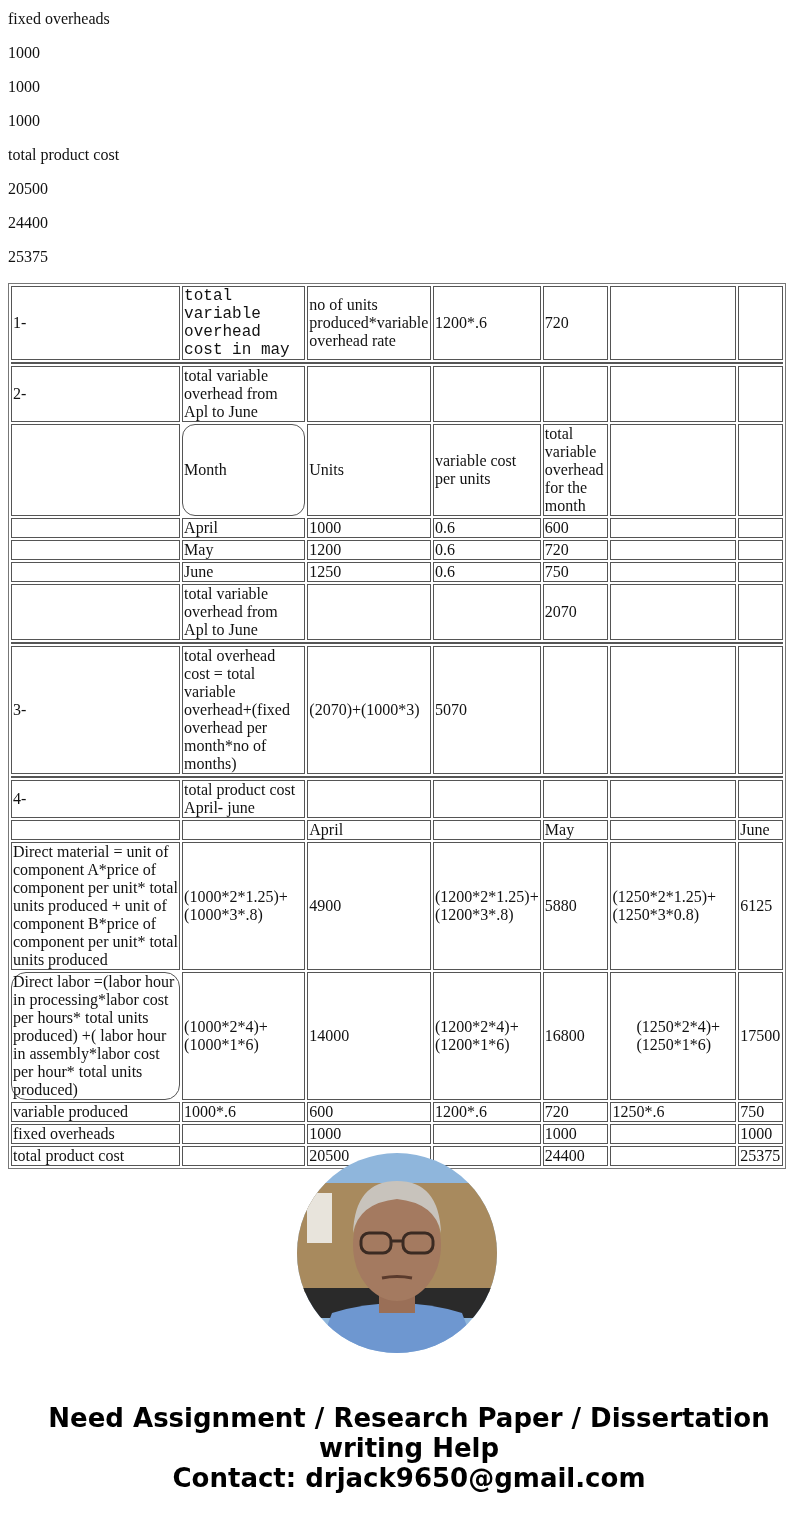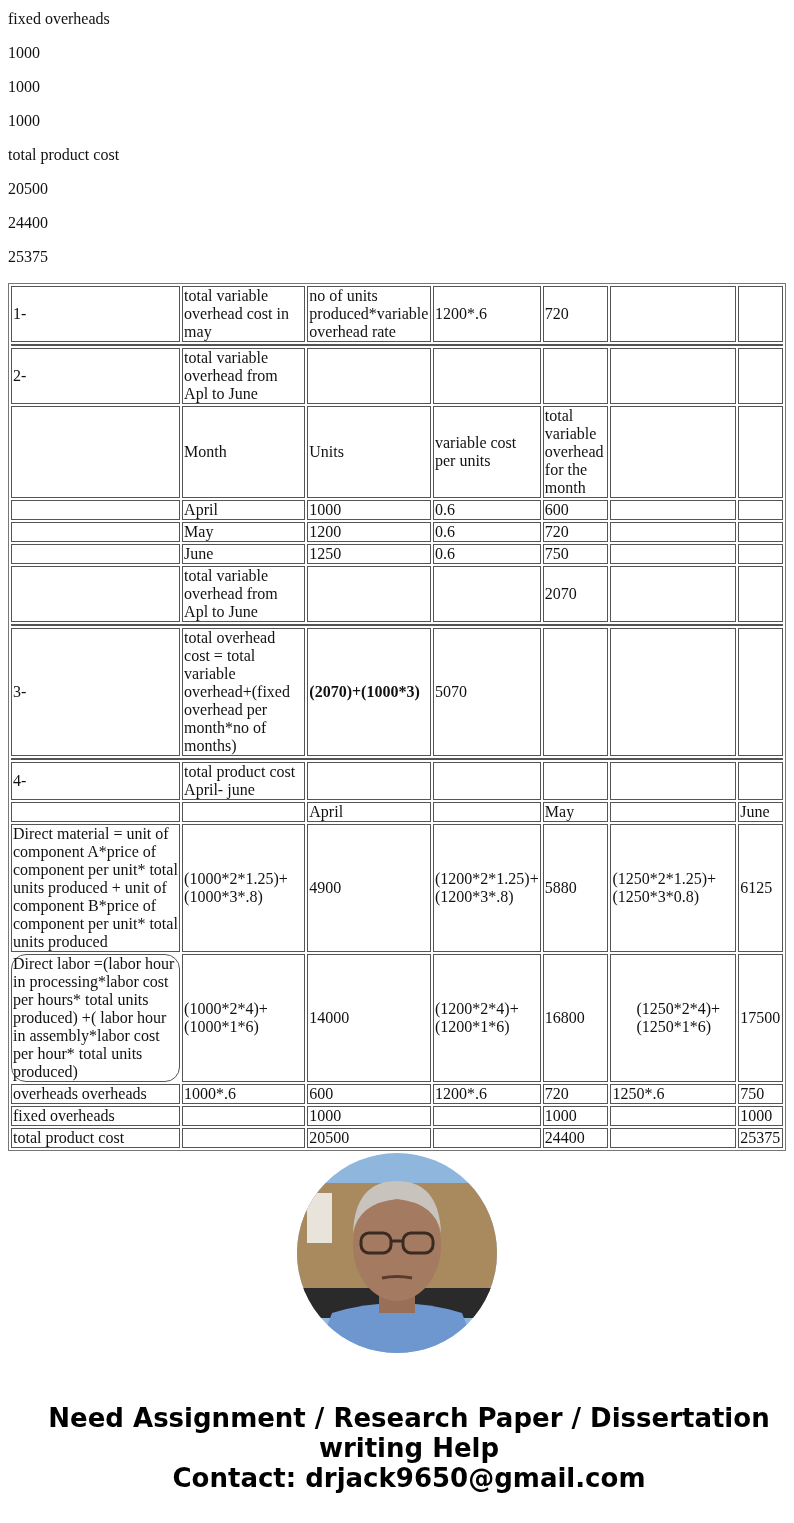--- a/index.html
+++ b/index.html
@@ -23,42 +23,42 @@
     <p class="pre" style="top: 146px;">total product cost</p>
     <p class="pre" style="top: 180px;">20500</p>
     <p class="pre" style="top: 214px;">24400</p>
     <p class="pre" style="top: 248px;">25375</p>
   </div>
 
 <table class="main">
   <tbody id="tbody">
       <tr>
         <td class="c0" style="height: 54px;">1-</td>
-        <td class="c1" style="height: 54px;">total variable overhead cost in may</td>
+        <td class="c1" style="height: 54px; font-family: Liberation Mono, monospace;">total variable overhead cost in may</td>
         <td class="c2" style="height: 54px;">no of units produced*variable overhead rate</td>
         <td class="c3" style="height: 54px;">1200*.6</td>
         <td class="c4" style="height: 54px;">720</td>
         <td class="c5" style="height: 54px;"></td>
         <td class="c6" style="height: 54px;"></td>
       </tr>
       <tr class="sp">
         <td colspan="7"></td>
       </tr>
       <tr>
         <td class="c0" style="height: 54px;">2-</td>
         <td class="c1" style="height: 54px;">total variable overhead from Apl to June</td>
         <td class="c2" style="height: 54px;"></td>
         <td class="c3" style="height: 54px;"></td>
         <td class="c4" style="height: 54px;"></td>
         <td class="c5" style="height: 54px;"></td>
         <td class="c6" style="height: 54px;"></td>
       </tr>
       <tr>
         <td class="c0" style="height: 90px;"></td>
-        <td class="c1" style="height: 90px;">Month</td>
+        <td class="c1" style="height: 90px; border-radius: 13px;">Month</td>
         <td class="c2" style="height: 90px;">Units</td>
         <td class="c3" style="height: 90px;">variable cost per units</td>
         <td class="c4" style="height: 90px;">total variable overhead for the month</td>
         <td class="c5" style="height: 90px;"></td>
         <td class="c6" style="height: 90px;"></td>
       </tr>
       <tr>
         <td class="c0" style="height: 18px;"></td>
         <td class="c1" style="height: 18px;">April</td>
         <td class="c2" style="height: 18px;">1000</td>
@@ -93,21 +93,21 @@
         <td class="c4" style="height: 54px;">2070</td>
         <td class="c5" style="height: 54px;"></td>
         <td class="c6" style="height: 54px;"></td>
       </tr>
       <tr class="sp">
         <td colspan="7"></td>
       </tr>
       <tr>
         <td class="c0" style="height: 110px;">3-</td>
         <td class="c1" style="height: 110px;">total overhead cost = total variable overhead+(fixed overhead per month*no of months)</td>
-        <td class="c2" style="height: 110px; font-weight: bold;">(2070)+(1000*3)</td>
+        <td class="c2" style="height: 110px;">(2070)+(1000*3)</td>
         <td class="c3" style="height: 110px;">5070</td>
         <td class="c4" style="height: 110px;"></td>
         <td class="c5" style="height: 110px;"></td>
         <td class="c6" style="height: 110px;"></td>
       </tr>
       <tr class="sp">
         <td colspan="7"></td>
       </tr>
       <tr>
         <td class="c0" style="height: 36px;">4-</td>
@@ -139,21 +139,21 @@
       <tr>
         <td class="c0" style="height: 108px; border-radius: 15px;">Direct labor =(labor hour in processing*labor cost per hours* total units produced) +( labor hour in assembly*labor cost per hour* total units produced)</td>
         <td class="c1" style="height: 108px;">(1000*2*4)+(1000*1*6)</td>
         <td class="c2" style="height: 108px;">14000</td>
         <td class="c3" style="height: 108px;">(1200*2*4)+(1200*1*6)</td>
         <td class="c4" style="height: 108px;">16800</td>
         <td class="c5" style="height: 108px; padding-left: 25px;">(1250*2*4)+(1250*1*6)</td>
         <td class="c6" style="height: 108px;">17500</td>
       </tr>
       <tr>
-        <td class="c0" style="height: 18px;">overheads overheads</td>
+        <td class="c0" style="height: 18px;">variable produced</td>
         <td class="c1" style="height: 18px;">1000*.6</td>
         <td class="c2" style="height: 18px;">600</td>
         <td class="c3" style="height: 18px;">1200*.6</td>
         <td class="c4" style="height: 18px;">720</td>
         <td class="c5" style="height: 18px;">1250*.6</td>
         <td class="c6" style="height: 18px;">750</td>
       </tr>
       <tr>
         <td class="c0" style="height: 18px;">fixed overheads</td>
         <td class="c1" style="height: 18px;"></td>

